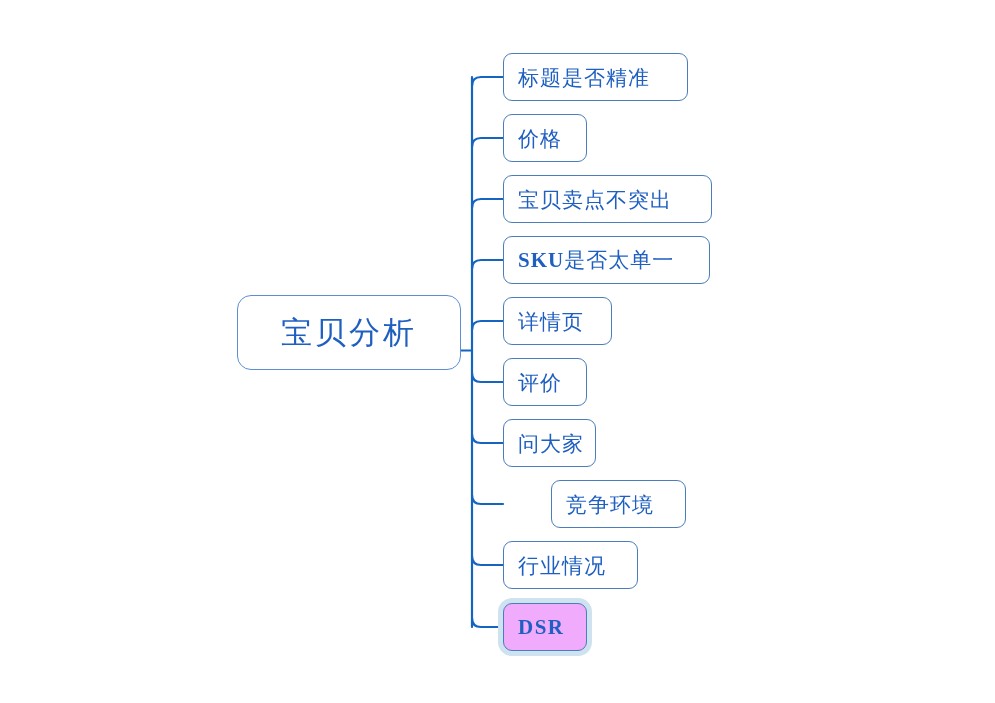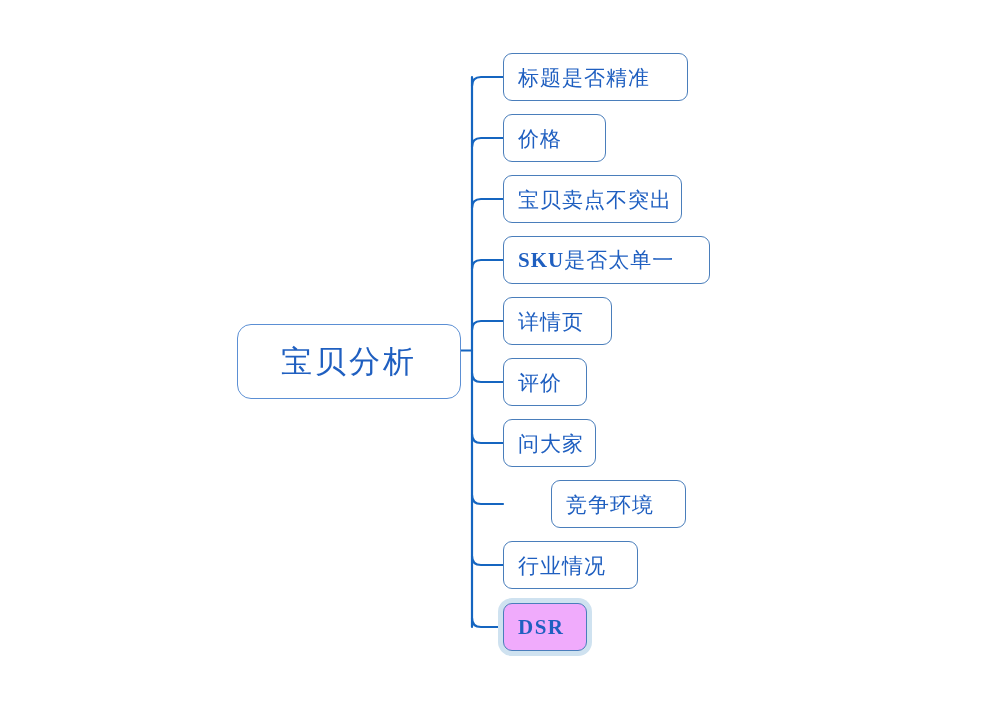--- a/index.html
+++ b/index.html
@@ -40,21 +40,21 @@
     white-space: nowrap;
   }
   .node .label {
     display: block;
     width: 100%;
   }
 
   
   .node.root {
     left: 237px;
-    top: 324px;
+    top: 295px;
     width: 224px;
     height: 75px;
     border-radius: 14px;
     border: 1.7px solid #5b8fd4;
     justify-content: center;
   }
   .node.root .label {
     text-align: center;
     font-size: 31px;
     letter-spacing: 3px;
@@ -122,24 +122,24 @@
   </svg>
 
   <div class="node root">
     <span class="label">宝贝分析</span>
   </div>
 
   <div id="children-layer">
       <div class="node child" style="top: 53px; width: 185px;">
         <span class="label">标题是否精准</span>
       </div>
-      <div class="node child" style="top: 114px; width: 103px; justify-content: center;">
+      <div class="node child" style="top: 114px; width: 84px; justify-content: center;">
         <span class="label">价格</span>
       </div>
-      <div class="node child" style="top: 175px; width: 179px;">
+      <div class="node child" style="top: 175px; width: 209px;">
         <span class="label">宝贝卖点不突出</span>
       </div>
       <div class="node child mixed" style="top: 236px; width: 207px;">
         <span class="label"><span class="lead">SKU</span>是否太单一</span>
       </div>
       <div class="node child" style="top: 297px; width: 109px;">
         <span class="label">详情页</span>
       </div>
       <div class="node child" style="top: 358px; width: 84px;">
         <span class="label">评价</span>

